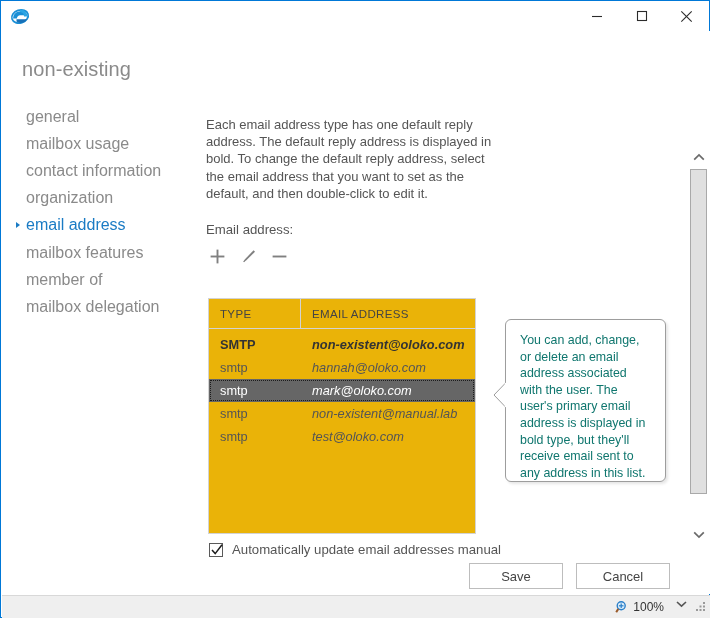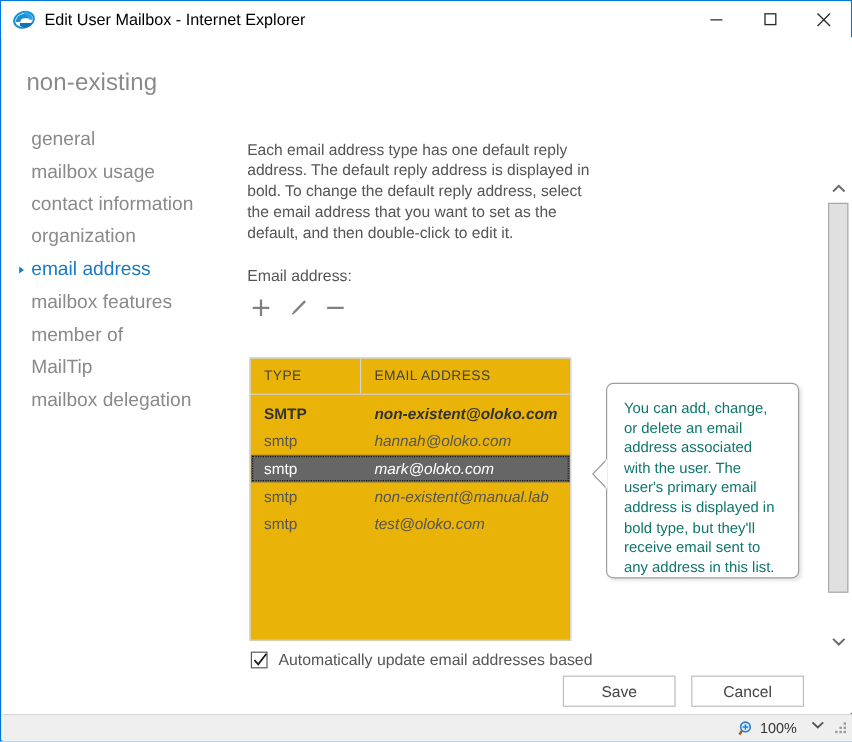--- a/index.html
+++ b/index.html
@@ -363,21 +363,20 @@
 
 <div class="window">
 
   <div class="titlebar">
     <svg class="ie-logo" viewBox="0 0 20 20">
       <ellipse cx="10" cy="10.5" rx="8.4" ry="6.4" fill="none" stroke="#1a8fd6" stroke-width="1.7" transform="rotate(-18 10 10.5)"></ellipse>
       <path d="M3 12.4 A7.6 7.6 0 0 1 17.2 9.3 L10.2 9.3 A3.6 3.6 0 0 0 6.9 12.4 Z" fill="#1a8fd6"></path>
       <path d="M10 3.2 A7.3 7.3 0 0 1 17.3 10.4 L14 10.4 A4.4 4.4 0 0 0 10 6.1 Z" fill="#2aa5e4"></path>
       <path d="M6.5 13.2 L17.3 13.2 A7.3 7.3 0 0 1 6.5 15.4 Z" fill="#1670b8"></path>
     </svg>
-    <div class="title-text">Edit User Mailbox - Internet Explorer</div>
 
     <div class="win-buttons">
       <button class="win-btn">
         <svg width="12" height="12" viewBox="0 0 12 12">
           <line x1="1" y1="6.5" x2="11" y2="6.5" stroke="#2b2b2b" stroke-width="1.1"></line>
         </svg>
       </button>
       <button class="win-btn">
         <svg width="12" height="12" viewBox="0 0 12 12">
           <rect x="1.5" y="1.5" width="9" height="9" fill="none" stroke="#2b2b2b" stroke-width="1.1"></rect>
@@ -413,23 +412,20 @@
         <span class="marker"></span>
         <span>email address</span>
       </div>
       <div class="nav-item">
         <span>mailbox features</span>
       </div>
       <div class="nav-item">
         <span>member of</span>
       </div>
       <div class="nav-item">
-        <span>MailTip</span>
-      </div>
-      <div class="nav-item">
         <span>mailbox delegation</span>
       </div>
     </div>
 
     <div class="content">
       <div class="desc">Each email address type has one default reply address. The default reply address is displayed in bold. To change the default reply address, select the email address that you want to set as the default, and then double-click to edit it.</div>
       <div class="field-label">Email address:</div>
 
       <div class="toolbar">
         <div class="tb-icon">
@@ -488,21 +484,21 @@
       </svg>
       <span>You can add, change, or delete an email address associated with the user. The user's primary email address is displayed in bold type, but they'll receive email sent to any address in this list.</span>
     </div>
 
     <div class="checkrow">
       <div class="checkbox">
         <svg width="14" height="14" viewBox="0 0 14 14">
           <path d="M2 7 L5.2 10.6 L12 1.8" fill="none" stroke="#1c1c1c" stroke-width="1.5"></path>
         </svg>
       </div>
-      <div class="check-label">Automatically update email addresses based</div>
+      <div class="check-label">Automatically update email addresses manual</div>
     </div>
 
     <div class="actions">
       <button class="btn">Save</button>
       <button class="btn">Cancel</button>
     </div>
 
     <div class="scrollbar">
       <div class="sb-arrow up">
         <svg width="12" height="9" viewBox="0 0 12 9">

